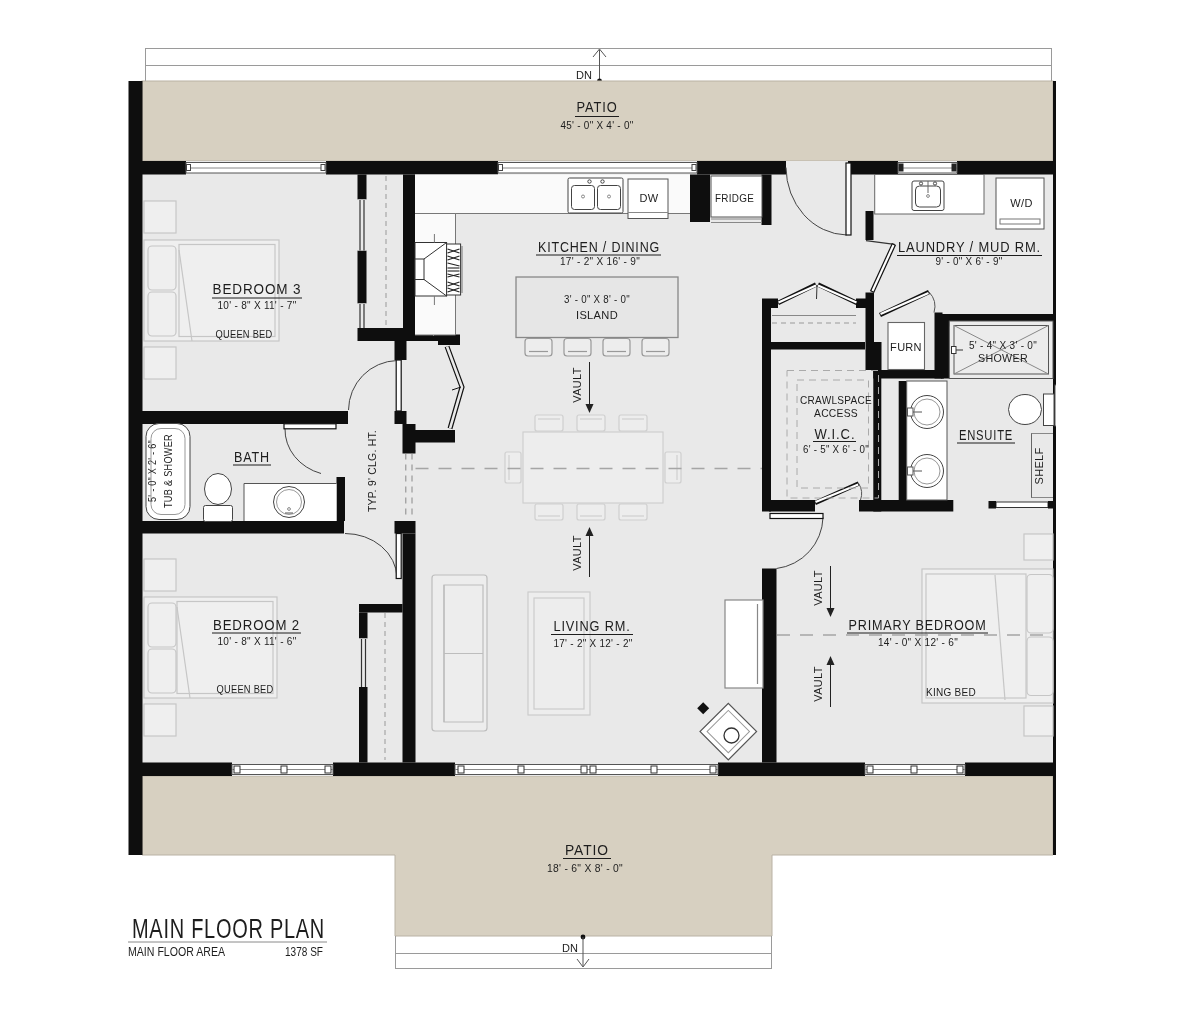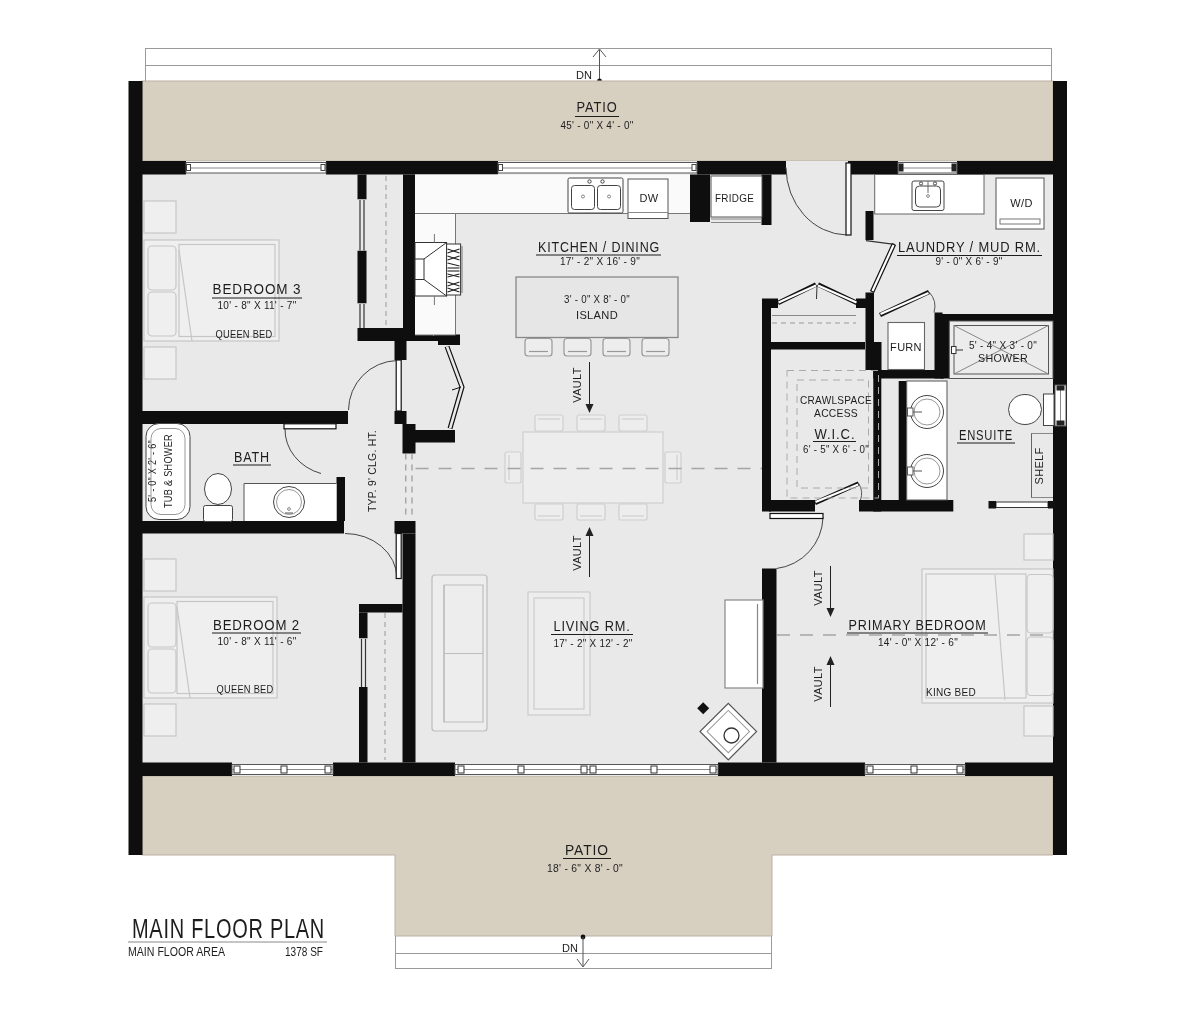--- a/index.html
+++ b/index.html
@@ -1,16 +1,16 @@
 <!DOCTYPE html>
 <html><head>
 <meta charset="utf-8">
 <style>
   html,body{margin:0;padding:0;background:#fff;}
-  #page{position:relative;width:1200px;height:1030px;background:#fff;overflow:hidden;
+  #page{position:relative;width:1056px;height:1030px;background:#fff;overflow:hidden;
         font-family:"Liberation Sans", sans-serif;}
   svg text{font-family:"Liberation Sans", sans-serif;fill:#1d1d1d;}
   .w{fill:#0e0e0e;}
   .lbl{letter-spacing:1px;}
   .dim{letter-spacing:0.3px;}
 </style>
 </head>
 <body>
 <div id="page">
 <svg width="1200" height="1030" viewBox="0 0 1200 1030" text-rendering="optimizeLegibility">

